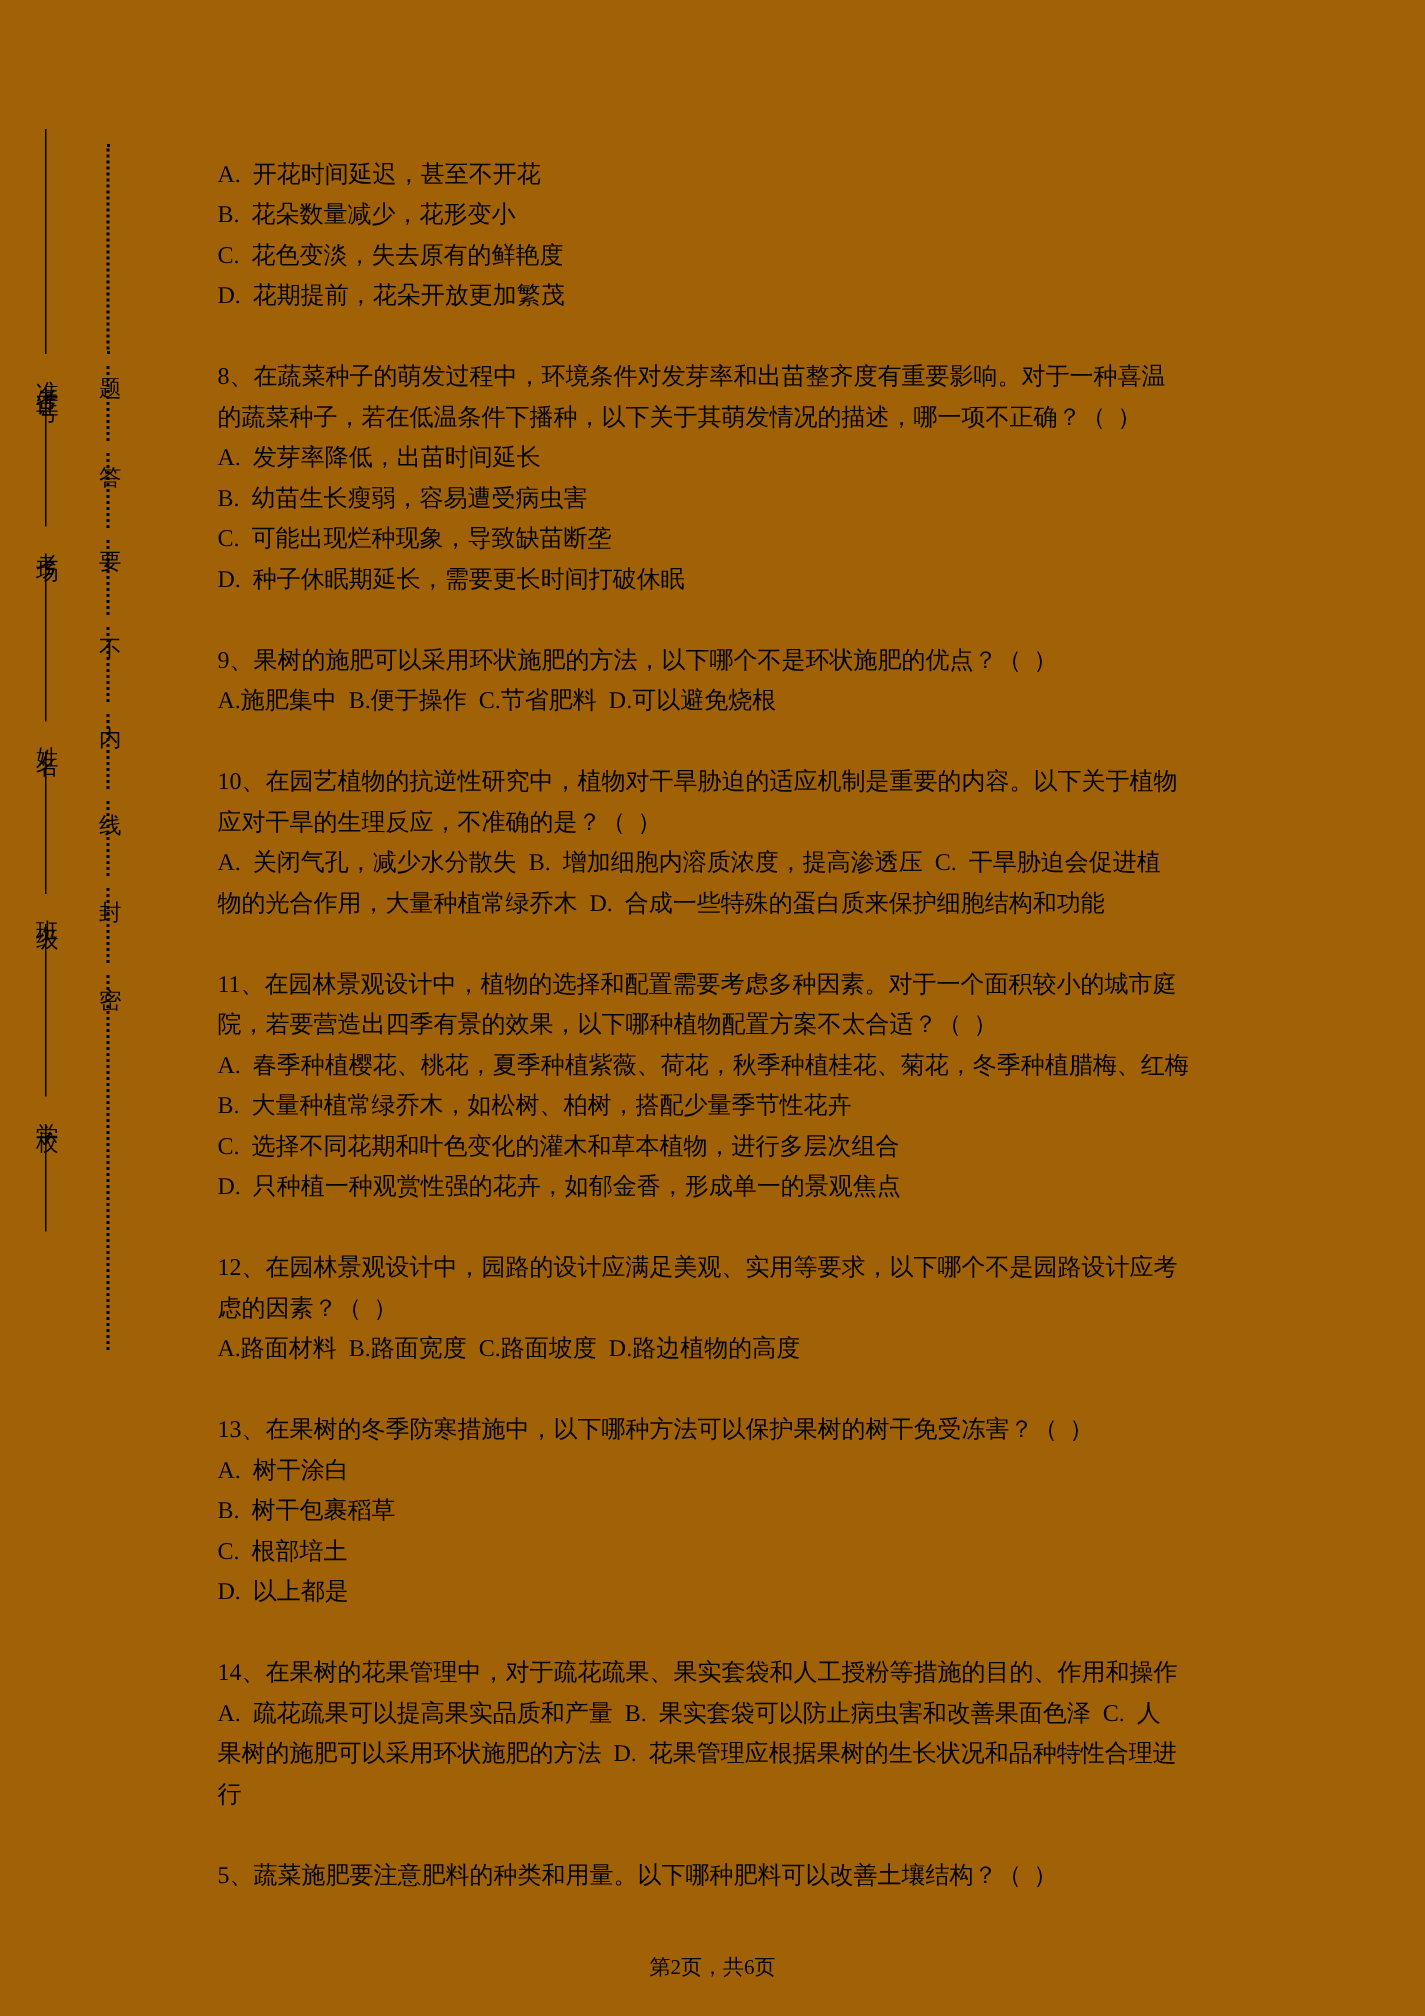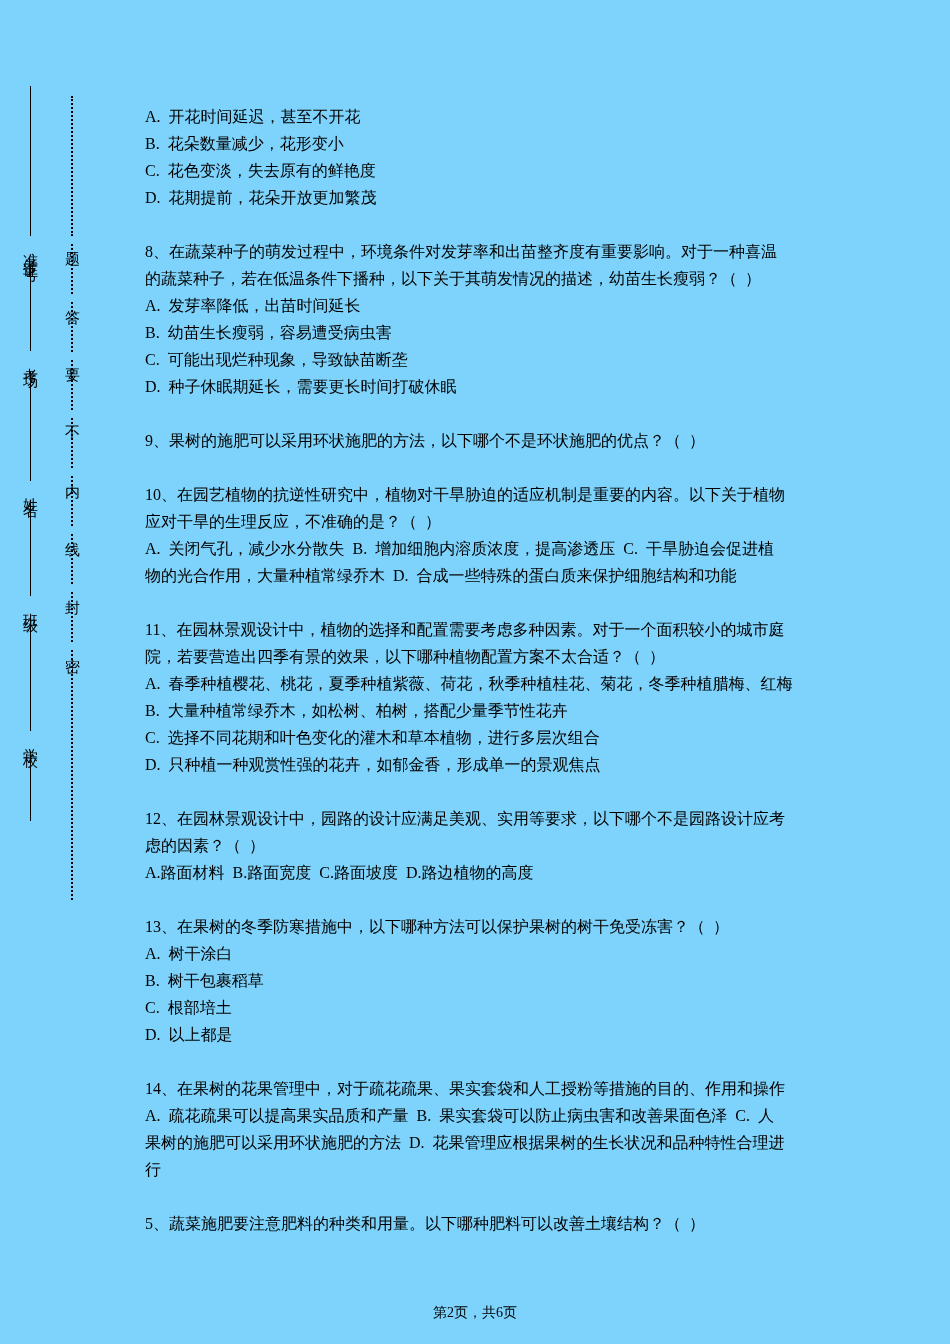--- a/index.html
+++ b/index.html
@@ -4,21 +4,21 @@
 <style>
   * { margin: 0; padding: 0; box-sizing: border-box; }
   html, body { width: 950px; height: 1344px; }
   body {
     background: #ffffff;
     color: #000000;
     font-family: "Liberation Serif", "DejaVu Serif", serif;
     position: relative;
     overflow: hidden;
   }
-  .page { position: absolute; inset: 0; background: #7dd3fc; }
+  .page { position: absolute; inset: 0; background: #a16207; }
 
   
   .margin-info {
     position: absolute;
     left: 16px; top: 86px; width: 28px;
     display: flex; flex-direction: column; align-items: center;
   }
   .fill-line { width: 1px; background: #000; flex: 0 0 auto; }
   .vlabel {
     writing-mode: vertical-rl;
@@ -101,28 +101,29 @@
 
   <div class="content">
       <div class="qblock">
         <div class="qline">A.  开花时间延迟，甚至不开花</div>
         <div class="qline">B.  花朵数量减少，花形变小</div>
         <div class="qline">C.  花色变淡，失去原有的鲜艳度</div>
         <div class="qline">D.  花期提前，花朵开放更加繁茂</div>
       </div>
       <div class="qblock">
         <div class="qline">8、在蔬菜种子的萌发过程中，环境条件对发芽率和出苗整齐度有重要影响。对于一种喜温</div>
-        <div class="qline">的蔬菜种子，若在低温条件下播种，以下关于其萌发情况的描述，幼苗生长瘦弱？（  ）</div>
+        <div class="qline">的蔬菜种子，若在低温条件下播种，以下关于其萌发情况的描述，哪一项不正确？（  ）</div>
         <div class="qline">A.  发芽率降低，出苗时间延长</div>
         <div class="qline">B.  幼苗生长瘦弱，容易遭受病虫害</div>
         <div class="qline">C.  可能出现烂种现象，导致缺苗断垄</div>
         <div class="qline">D.  种子休眠期延长，需要更长时间打破休眠</div>
       </div>
       <div class="qblock">
         <div class="qline">9、果树的施肥可以采用环状施肥的方法，以下哪个不是环状施肥的优点？（  ）</div>
+        <div class="qline">A.施肥集中  B.便于操作  C.节省肥料  D.可以避免烧根</div>
       </div>
       <div class="qblock">
         <div class="qline">10、在园艺植物的抗逆性研究中，植物对干旱胁迫的适应机制是重要的内容。以下关于植物</div>
         <div class="qline">应对干旱的生理反应，不准确的是？（  ）</div>
         <div class="qline">A.  关闭气孔，减少水分散失  B.  增加细胞内溶质浓度，提高渗透压  C.  干旱胁迫会促进植</div>
         <div class="qline">物的光合作用，大量种植常绿乔木  D.  合成一些特殊的蛋白质来保护细胞结构和功能</div>
       </div>
       <div class="qblock">
         <div class="qline">11、在园林景观设计中，植物的选择和配置需要考虑多种因素。对于一个面积较小的城市庭</div>
         <div class="qline">院，若要营造出四季有景的效果，以下哪种植物配置方案不太合适？（  ）</div>

